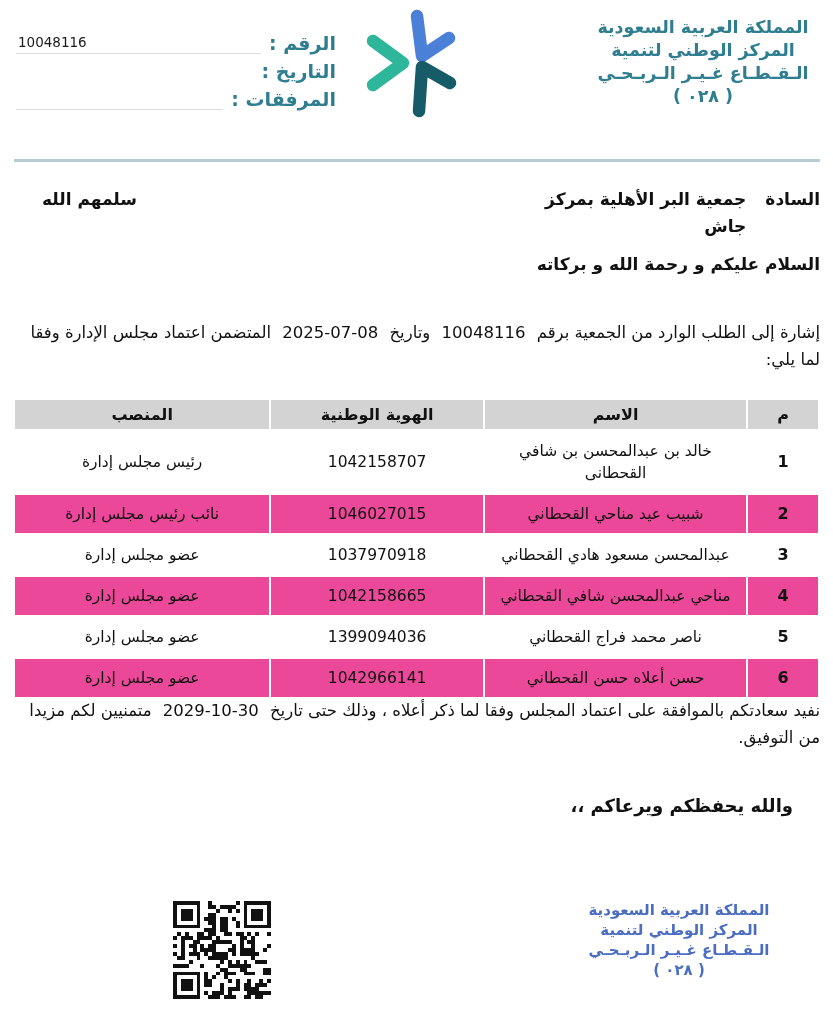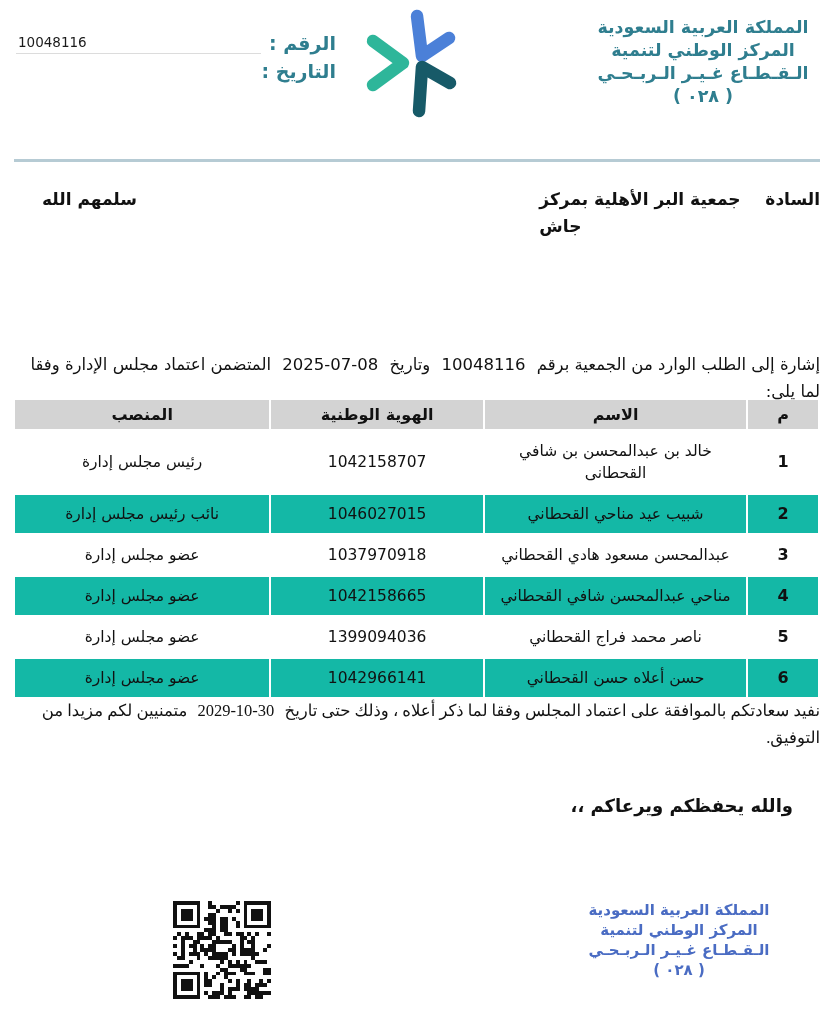--- a/index.html
+++ b/index.html
@@ -23,39 +23,39 @@
   .field-label { color:var(--teal,#2f7e8f); font-weight:bold; font-size:19px; white-space:nowrap; }
   .field-value { flex:1; border-bottom:1px solid #dcdcdc; direction:ltr; text-align:left;
                  font-size:13.5px; color:#1a1a1a; padding:0 2px 3px 2px; min-height:20px; }
 
   .divider { position:absolute; top:159px; left:14px; right:13px; height:3px; background:#b6cbd4; }
 
   
   .recipient-row { position:absolute; top:186px; right:13px; left:13px;
                    display:flex; direction:rtl; align-items:flex-start;
                    font-weight:bold; font-size:17px; line-height:27px; }
-  .salutation { margin-left:10px; white-space:nowrap; }
-  .recipient-name { width:216px; text-align:left; }
+  .salutation { margin-left:19px; white-space:nowrap; }
+  .recipient-name { width:216px; text-align:right; }
   .blessing { margin-right:auto; margin-left:29px; white-space:nowrap; }
 
   .greeting { position:absolute; top:254px; right:13px; left:13px;
               font-weight:bold; font-size:17px; text-align:right; }
 
   .paragraph { font-size:16.5px; line-height:27px; text-align:right; color:#111; }
-  .reference { position:absolute; top:319px; right:13px; left:13px;margin-top:32px; }
-  .confirmation { position:absolute; top:697px; right:13px; left:13px;font-family:Liberation Serif, serif; }
+  .reference { position:absolute; top:319px; right:13px; left:13px; }
+  .confirmation { position:absolute; top:697px; right:13px; left:13px; }
   .num { direction:ltr; unicode-bidi:isolate; display:inline-block; margin:0 6px; }
 
   
   .board-table { position:absolute; top:397px; right:13px; left:13px;
                  width:807px; border-collapse:separate; border-spacing:2px 3px; }
   .board-table th { background:#d3d3d3; font-weight:bold; font-size:16px;
                     padding:5px 1px; text-align:center; }
   .board-table td { font-size:15.5px; padding:8px 6px; text-align:center; vertical-align:middle; line-height:22px; }
-  .board-table tr.alt td { background:#14b8a6; }
+  .board-table tr.alt td { background:#ec4899; }
   .board-table td.idx { font-weight:bold; font-size:16px; }
   col.c-idx { width:70px; } col.c-name { width:262px; } col.c-id { width:212px; } col.c-pos { width:255px; }
 
   .closing { position:absolute; top:795px; right:13px; left:13px;
              padding-left:0; padding-right:27px;
              font-weight:bold; font-size:18px; }
 
   
   .qr { position:absolute; top:901px; left:173px; width:98px; height:98px; }
   .qr svg { width:100%; height:100%; }
@@ -81,30 +81,35 @@
   </div>
 
   <div class="fields">
     <div class="field-row">
       <span class="field-label">الرقم :</span>
       <span class="field-value">10048116</span>
     </div>
     <div class="field-row">
       <span class="field-label">التاريخ :</span>
     </div>
+    <div class="field-row">
+      <span class="field-label">المرفقات :</span>
+      <span class="field-value"></span>
+    </div>
   </div>
 
   <div class="divider"></div>
 
   <div class="recipient-row">
     <span class="salutation">السادة</span>
     <span class="recipient-name">جمعية البر الأهلية بمركز جاش</span>
     <span class="blessing">سلمهم الله</span>
   </div>
 
+  <div class="greeting">السلام عليكم و رحمة الله و بركاته</div>
 
   <p class="paragraph reference">
     <span>إشارة إلى الطلب الوارد من الجمعية برقم</span>
     <span class="num">10048116</span>
     <span>وتاريخ</span>
     <span class="num">2025-07-08</span>
     <span>المتضمن اعتماد مجلس الإدارة وفقا لما يلي:</span>
   </p>
 
   <table class="board-table">

